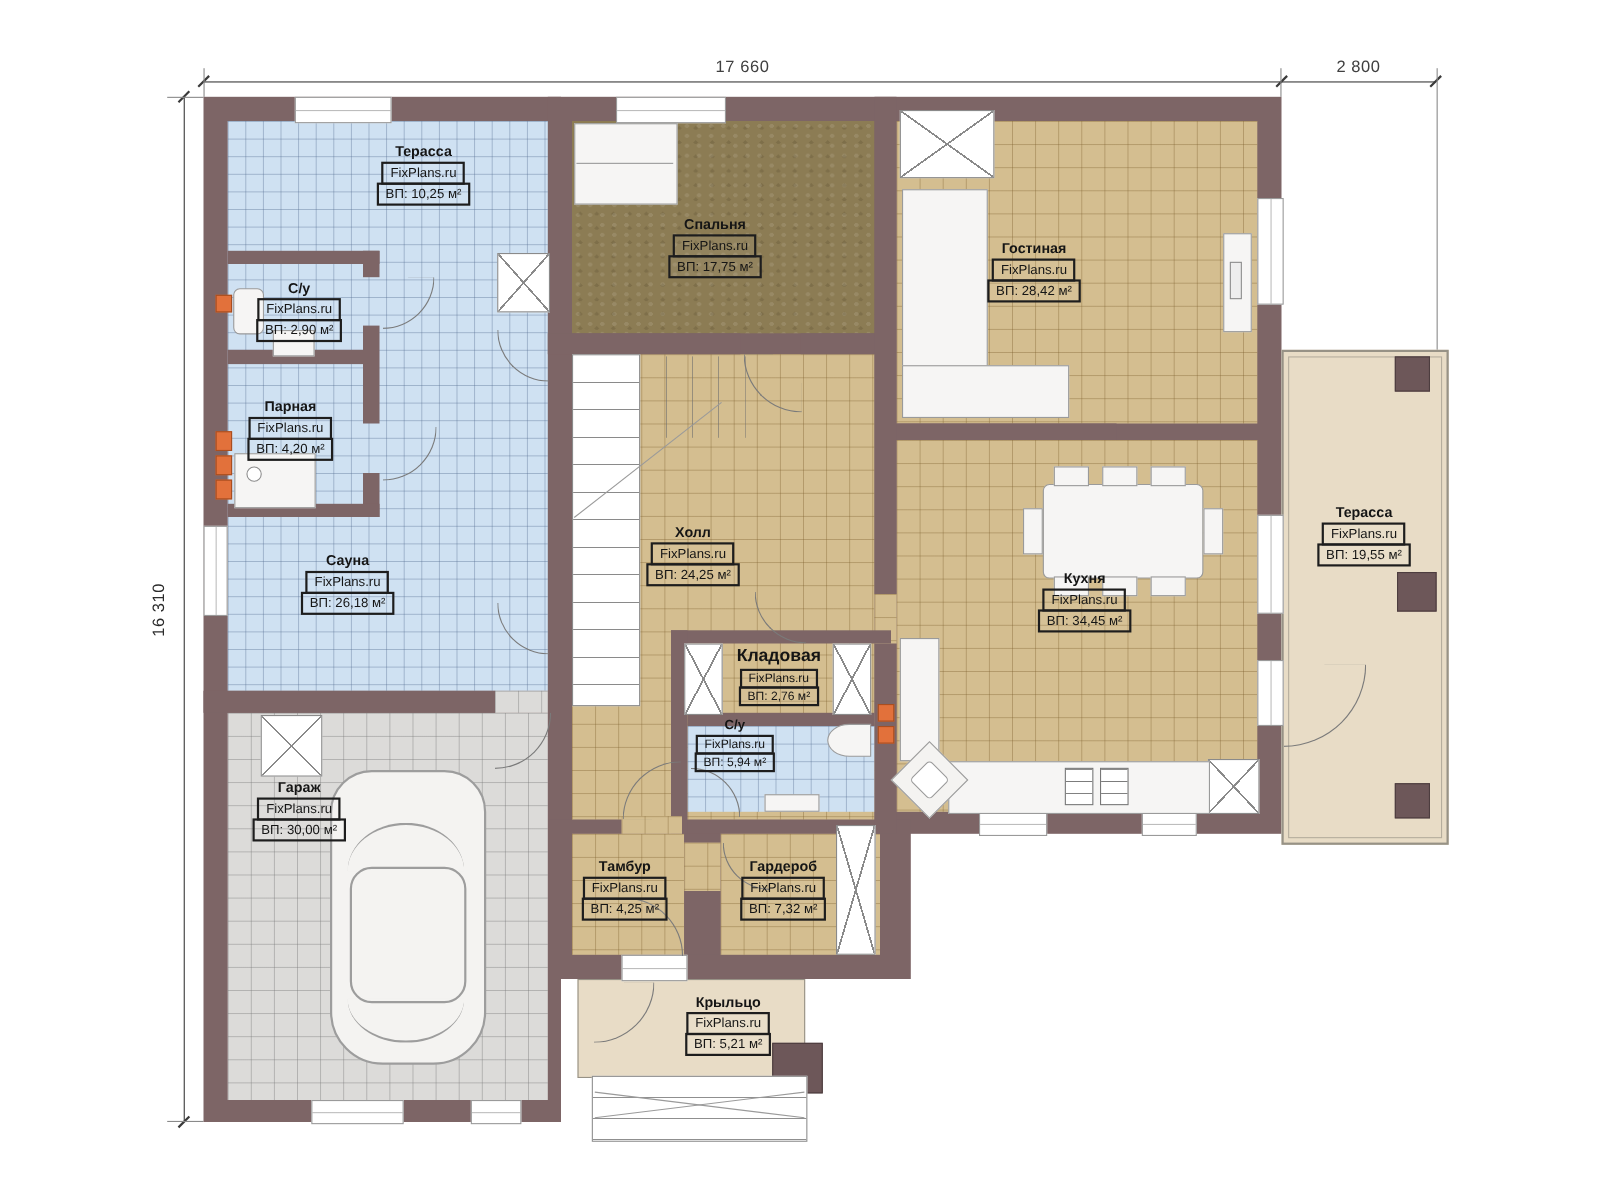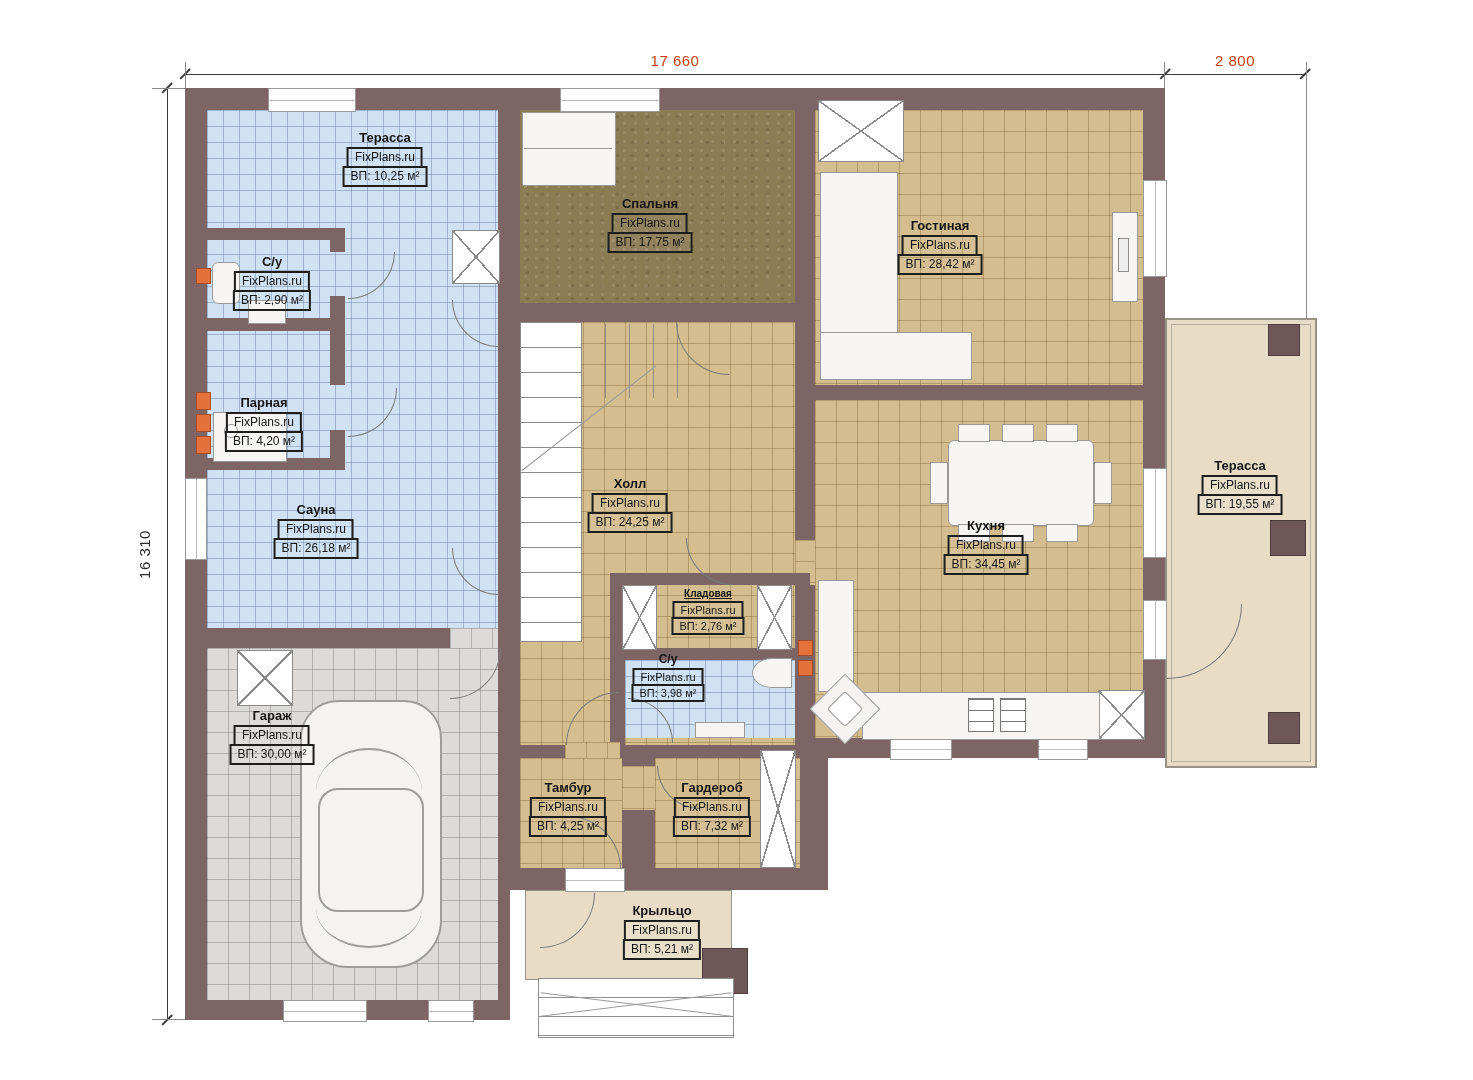--- a/index.html
+++ b/index.html
@@ -36,21 +36,21 @@
   .white{position:absolute;background:#f6f5f4;border:1.5px solid #9a9a9a;}
   .arc{position:absolute;border:1.5px solid #7a7a7a;background:transparent;}
   .arc-bl{border-right:none;border-top:none;border-radius:0 0 0 100%;}
   .arc-br{border-left:none;border-top:none;border-radius:0 0 100% 0;}
   .arc-tl{border-right:none;border-bottom:none;border-radius:100% 0 0 0;}
   .arc-tr{border-left:none;border-bottom:none;border-radius:0 100% 0 0;}
   .col{position:absolute;background:#6d5759;border:1px solid #4d3d3f;}
   .rad{position:absolute;background:#e2713b;border:1px solid #a94e20;}
   .dimline{position:absolute;background:#3a3a3a;}
   .slash{position:absolute;width:14px;height:1.5px;background:#3a3a3a;transform:rotate(-45deg);}
-  .dimlabel{position:absolute;font-size:15px;color:#c2410c;letter-spacing:.5px;transform:translateX(-50%);}
+  .dimlabel{position:absolute;font-size:15px;color:#404040;letter-spacing:.5px;transform:translateX(-50%);}
   .dimlabel-v{position:absolute;font-size:15px;color:#2b2b2b;letter-spacing:.5px;transform:rotate(-90deg);}
   .ext{position:absolute;background:#8a8a8a;}
   .rlabel{position:absolute;display:flex;flex-direction:column;align-items:center;transform:translateX(-50%);color:#151515;z-index:50;}
   .rname{font-weight:bold;font-size:13px;white-space:nowrap;margin-bottom:2px;}
   .rbox{border:2px solid #1d1d1d;padding:0 6px;font-size:12px;line-height:17px;white-space:nowrap;background:rgba(255,255,255,.06);}
   .rbox+.rbox{margin-top:-2px;}
   .stairs{position:absolute;background:repeating-linear-gradient(180deg,transparent 0 24px,#8a8a8a 24px 25px),#fff;border:1px solid #8a8a8a;}
   .treads-dash{position:absolute;background:repeating-linear-gradient(90deg,transparent 0 23px,rgba(110,110,110,.75) 23px 24px);opacity:.8;}
   .steps{position:absolute;background:repeating-linear-gradient(180deg,transparent 0 18px,#8f8f8f 18px 19px),#fff;border:1px solid #8f8f8f;}
   .thinline{position:absolute;background:#9a9a9a;}
@@ -213,21 +213,21 @@
   <div class="rlabel" style="left:385px;top:130px;">
     <div class="rname">Терасса</div>
     <div class="rbox">FixPlans.ru</div>
     <div class="rbox">ВП: 10,25 м²</div>
   </div>
   <div class="rlabel" style="left:272px;top:254px;">
     <div class="rname">С/у</div>
     <div class="rbox">FixPlans.ru</div>
     <div class="rbox">ВП: 2,90 м²</div>
   </div>
-  <div class="rlabel" style="left:264px;top:362px;margin-top:33px;">
+  <div class="rlabel" style="left:264px;top:362px;">
     <div class="rname">Парная</div>
     <div class="rbox">FixPlans.ru</div>
     <div class="rbox">ВП: 4,20 м²</div>
   </div>
   <div class="rlabel" style="left:316px;top:502px;">
     <div class="rname">Сауна</div>
     <div class="rbox">FixPlans.ru</div>
     <div class="rbox">ВП: 26,18 м²</div>
   </div>
   <div class="rlabel" style="left:272px;top:708px;">
@@ -249,28 +249,28 @@
     <div class="rname">Холл</div>
     <div class="rbox">FixPlans.ru</div>
     <div class="rbox">ВП: 24,25 м²</div>
   </div>
   <div class="rlabel" style="left:986px;top:518px;">
     <div class="rname">Кухня</div>
     <div class="rbox">FixPlans.ru</div>
     <div class="rbox">ВП: 34,45 м²</div>
   </div>
   <div class="rlabel" style="left:708px;top:588px;">
-    <div class="rname" style="font-size:10px;text-decoration:underline;">Кладовая</div>
+    <div class="rname" style="font-size:16px;">Кладовая</div>
     <div class="rbox" style="font-size:11px;line-height:14px;">FixPlans.ru</div>
     <div class="rbox" style="font-size:11px;line-height:14px;">ВП: 2,76 м²</div>
   </div>
   <div class="rlabel" style="left:668px;top:652px;">
     <div class="rname" style="font-size:12px;">С/у</div>
     <div class="rbox" style="font-size:11px;line-height:14px;">FixPlans.ru</div>
-    <div class="rbox" style="font-size:11px;line-height:14px;">ВП: 3,98 м²</div>
+    <div class="rbox" style="font-size:11px;line-height:14px;">ВП: 5,94 м²</div>
   </div>
   <div class="rlabel" style="left:568px;top:780px;">
     <div class="rname">Тамбур</div>
     <div class="rbox">FixPlans.ru</div>
     <div class="rbox">ВП: 4,25 м²</div>
   </div>
   <div class="rlabel" style="left:712px;top:780px;">
     <div class="rname">Гардероб</div>
     <div class="rbox">FixPlans.ru</div>
     <div class="rbox">ВП: 7,32 м²</div>

